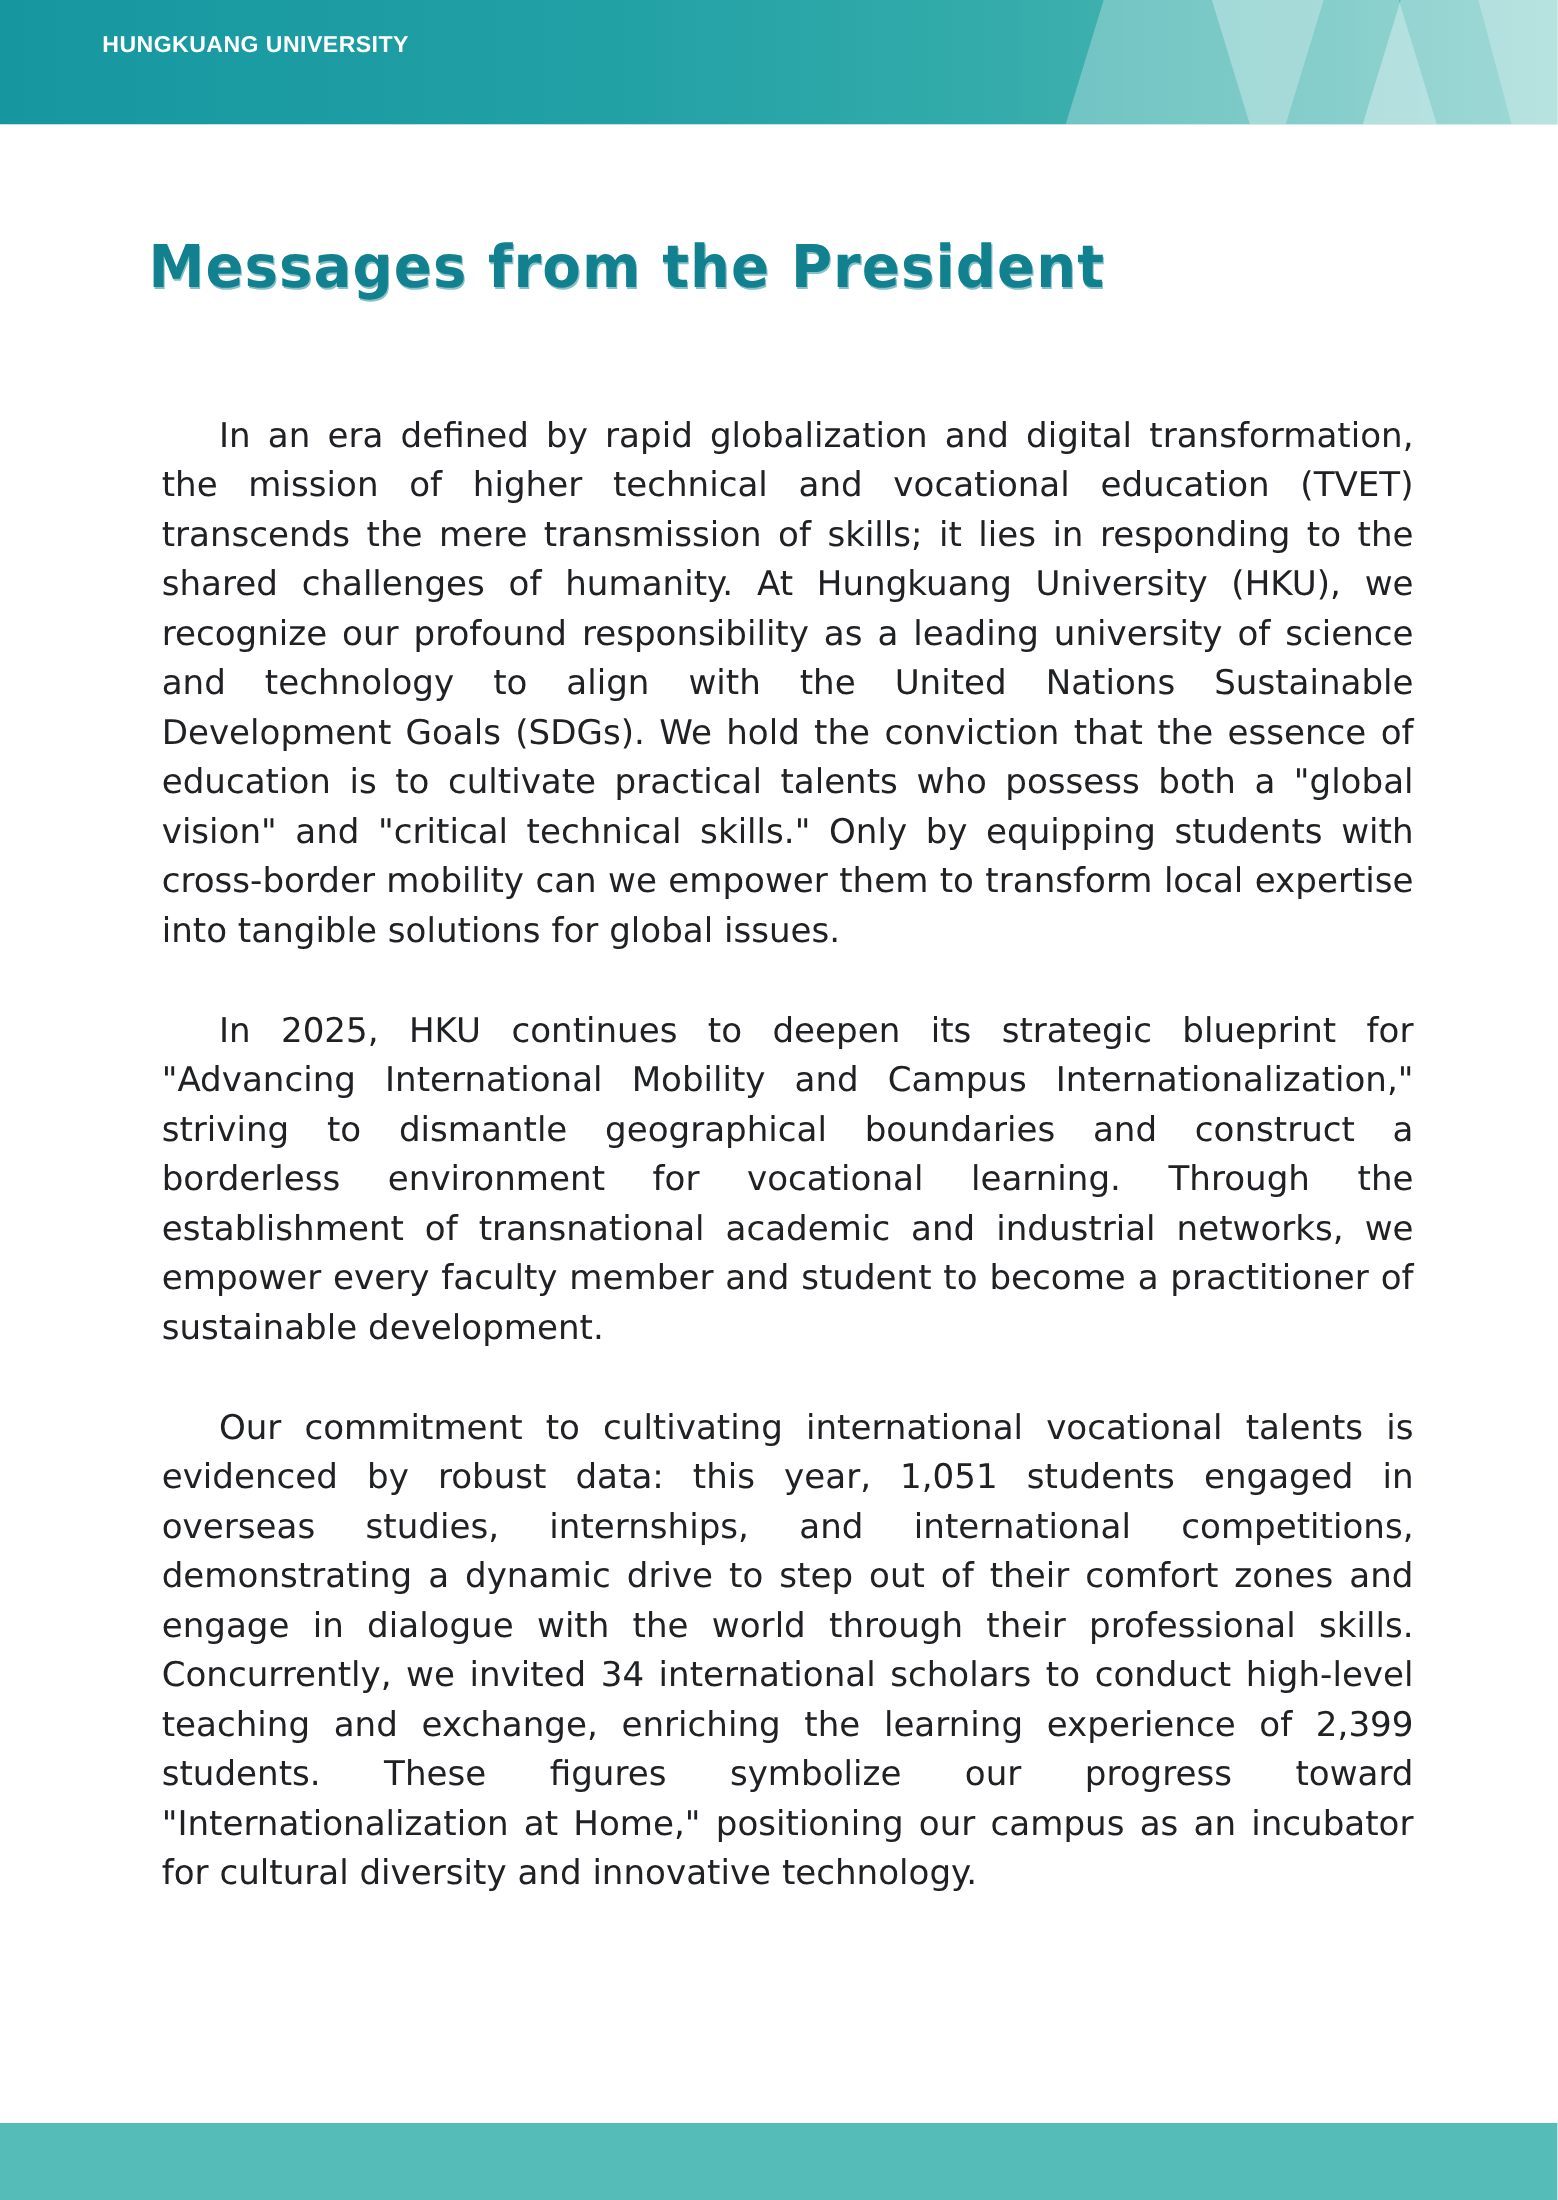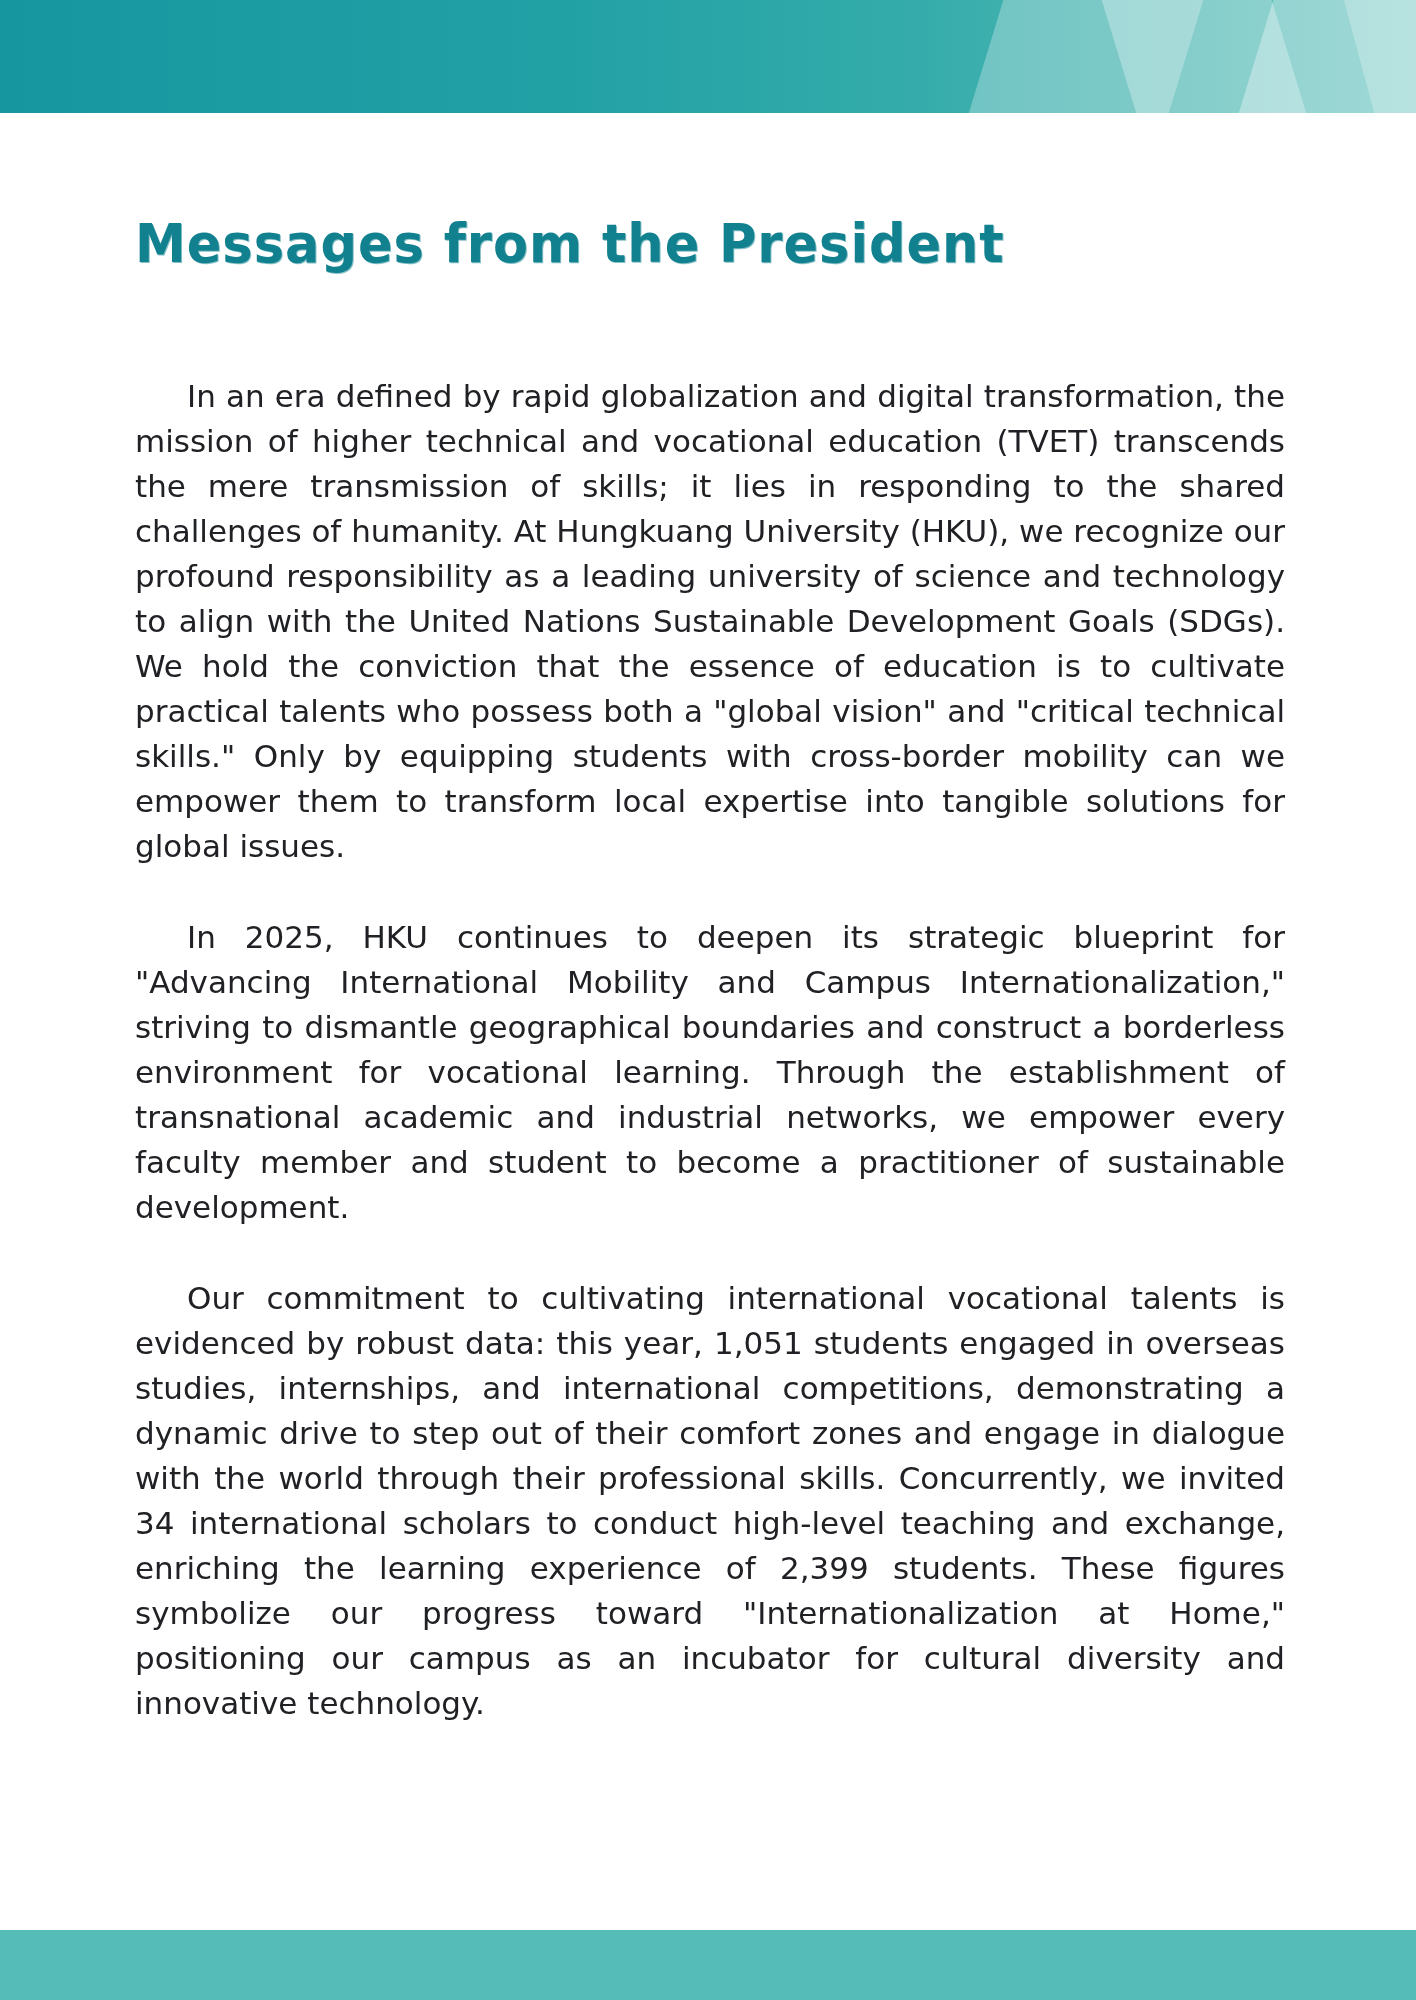--- a/index.html
+++ b/index.html
@@ -77,21 +77,21 @@
     font-family: "DejaVu Sans", sans-serif;
     text-shadow: 1px 1px 0 rgba(18,129,143,0.5);
     transform: scaleY(1.05);
     transform-origin: left top;
     white-space: nowrap;
   }
   .body-text {
     margin-top: 102px;
   }
   .body-text p {
-    margin: 0 0 46px 0;
+    margin: 0 0 46px 12px;
     font-size: 31px;
     line-height: 45px;
     color: #202124;
     text-align: justify;
     text-align-last: left;
     text-indent: 52px;
   }
 
   
   .footer-strip {
@@ -105,20 +105,21 @@
 </style>
 </head>
 <body>
 
 <header class="banner">
   <div class="banner-shape shape-1"></div>
   <div class="banner-shape shape-2"></div>
   <div class="banner-shape shape-3"></div>
   <div class="banner-shape shape-4"></div>
   <div class="banner-text">
+    <div>HUNGKUANG UNIVERSITY</div>
   </div>
 </header>
 
 <main class="content">
   <h1 class="page-title">Messages from the President</h1>
   <div class="body-text">
     <p>In an era defined by rapid globalization and digital transformation, the mission of higher technical and vocational education (TVET) transcends the mere transmission of skills; it lies in responding to the shared challenges of humanity. At Hungkuang University (HKU), we recognize our profound responsibility as a leading university of science and technology to align with the United Nations Sustainable Development Goals (SDGs). We hold the conviction that the essence of education is to cultivate practical talents who possess both a "global vision" and "critical technical skills." Only by equipping students with cross-border mobility can we empower them to transform local expertise into tangible solutions for global issues.</p>
     <p>In 2025, HKU continues to deepen its strategic blueprint for "Advancing International Mobility and Campus Internationalization," striving to dismantle geographical boundaries and construct a borderless environment for vocational learning. Through the establishment of transnational academic and industrial networks, we empower every faculty member and student to become a practitioner of sustainable development.</p>
     <p>Our commitment to cultivating international vocational talents is evidenced by robust data: this year, 1,051 students engaged in overseas studies, internships, and international competitions, demonstrating a dynamic drive to step out of their comfort zones and engage in dialogue with the world through their professional skills. Concurrently, we invited 34 international scholars to conduct high-level teaching and exchange, enriching the learning experience of 2,399 students. These figures symbolize our progress toward "Internationalization at Home," positioning our campus as an incubator for cultural diversity and innovative technology.</p>
   </div>

